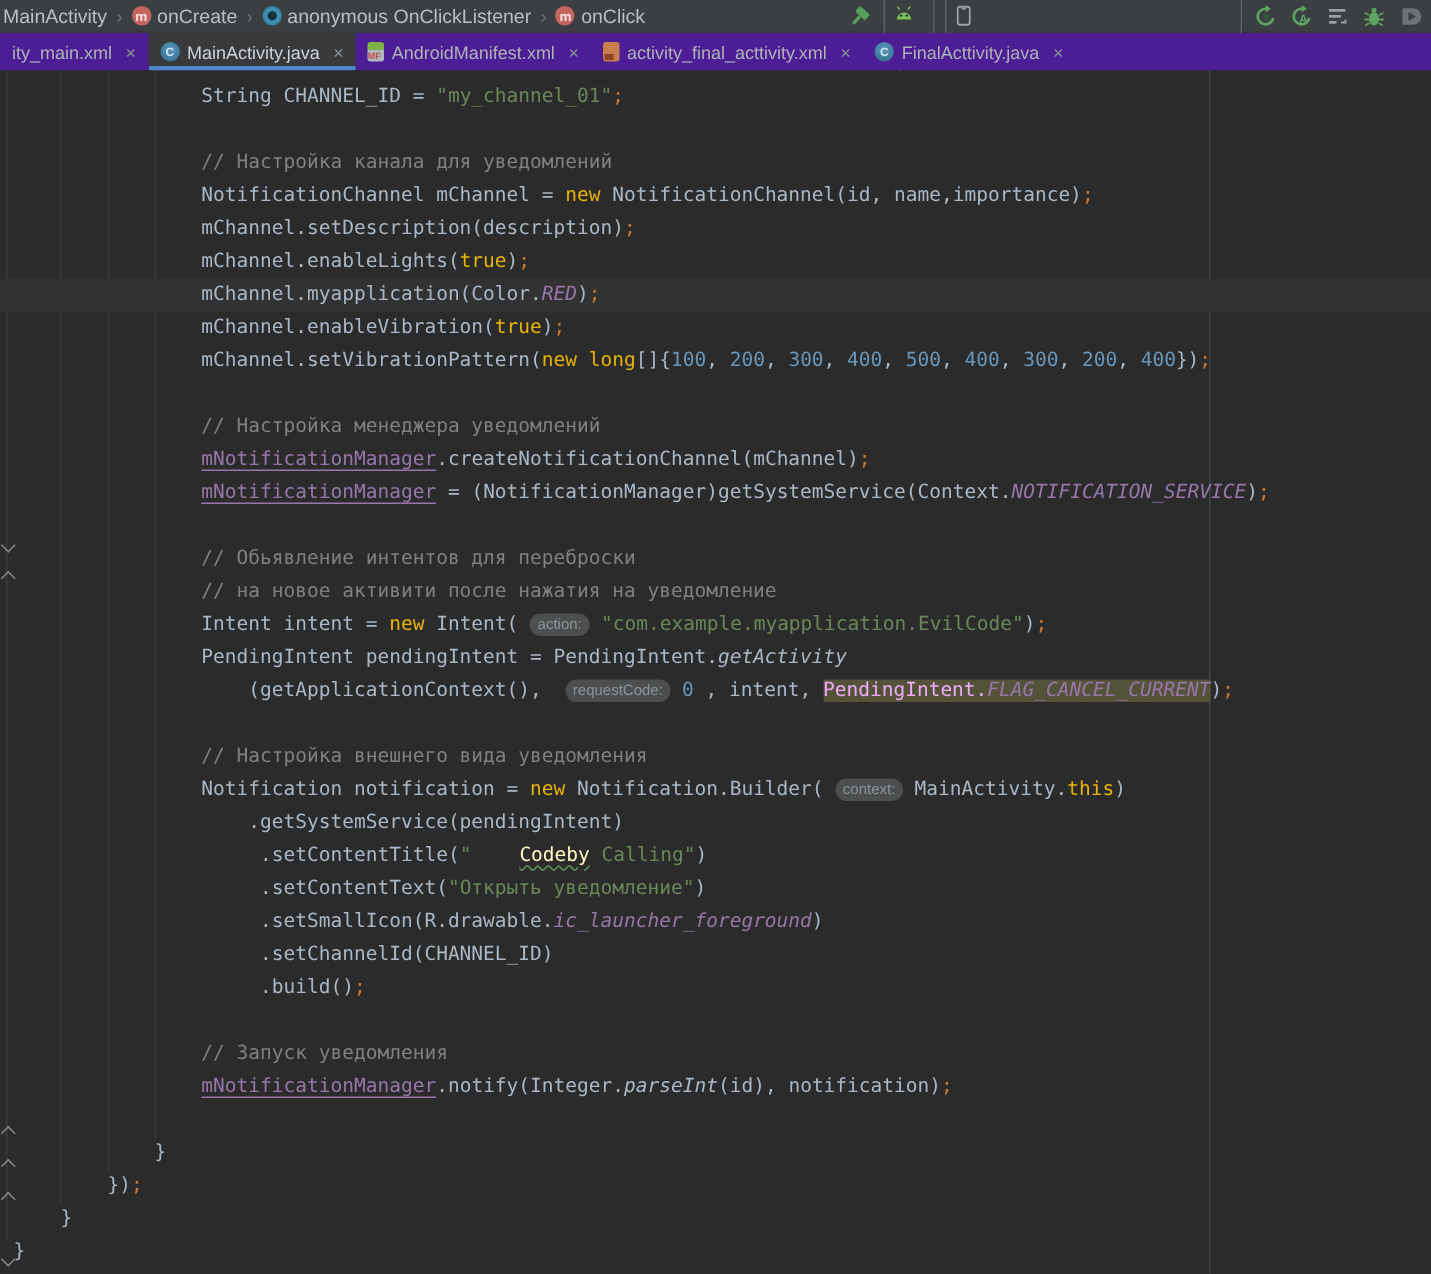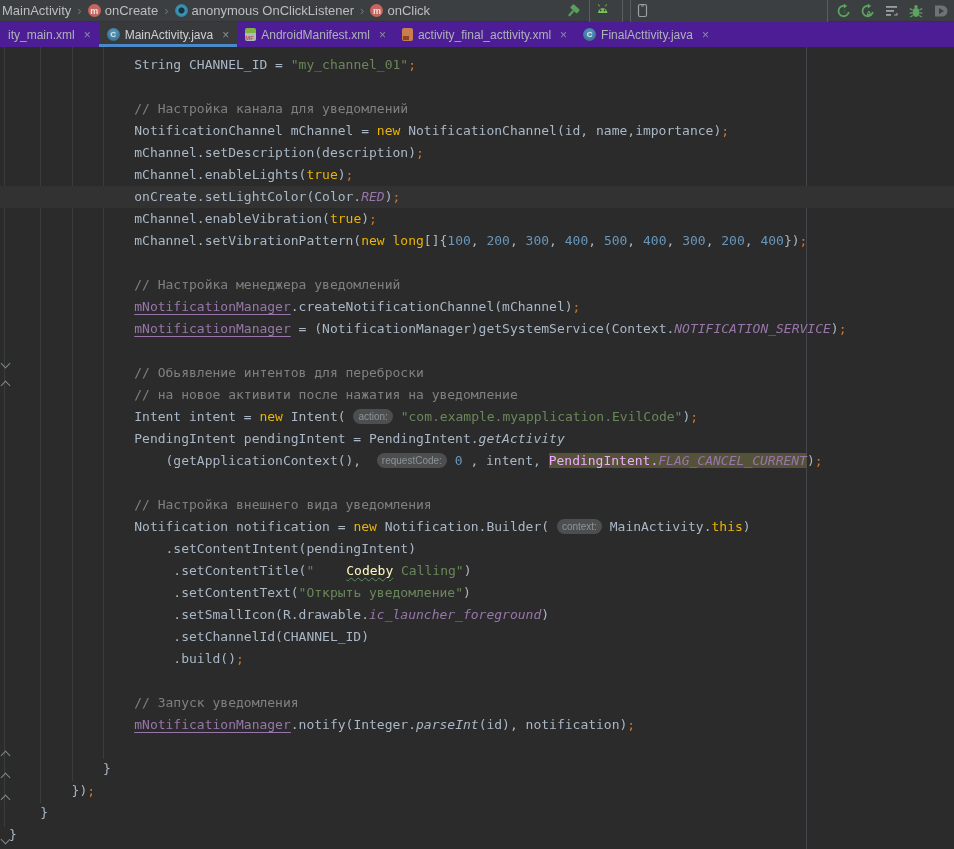--- a/index.html
+++ b/index.html
@@ -193,37 +193,37 @@
   <div class="guide" style="left:72px;top:0;height:734px;"></div>
   <div class="guide" style="left:103px;top:0;height:712px;"></div>
   <div class="margin-line"></div>
   <div class="code">
       <div class="line"><span class="c-pl">                String CHANNEL_ID = </span><span class="c-str">"my_channel_01"</span><span class="c-sc">;</span></div>
       <div class="line">&nbsp;</div>
       <div class="line"><span class="c-cmt">                // Настройка канала для уведомлений</span></div>
       <div class="line"><span class="c-pl">                NotificationChannel mChannel = </span><span class="c-kw">new</span><span class="c-pl"> NotificationChannel(id, name,importance)</span><span class="c-sc">;</span></div>
       <div class="line"><span class="c-pl">                mChannel.setDescription(description)</span><span class="c-sc">;</span></div>
       <div class="line"><span class="c-pl">                mChannel.enableLights(</span><span class="c-kw">true</span><span class="c-pl">)</span><span class="c-sc">;</span></div>
-      <div class="line current"><span class="c-pl">                onCreate.setLightColor(Color.</span><span class="c-cst">RED</span><span class="c-pl">)</span><span class="c-sc">;</span></div>
+      <div class="line current"><span class="c-pl">                mChannel.myapplication(Color.</span><span class="c-cst">RED</span><span class="c-pl">)</span><span class="c-sc">;</span></div>
       <div class="line"><span class="c-pl">                mChannel.enableVibration(</span><span class="c-kw">true</span><span class="c-pl">)</span><span class="c-sc">;</span></div>
       <div class="line"><span class="c-pl">                mChannel.setVibrationPattern(</span><span class="c-kw">new</span><span class="c-pl"> </span><span class="c-kw">long</span><span class="c-pl">[]{</span><span class="c-num">100</span><span class="c-pl">, </span><span class="c-num">200</span><span class="c-pl">, </span><span class="c-num">300</span><span class="c-pl">, </span><span class="c-num">400</span><span class="c-pl">, </span><span class="c-num">500</span><span class="c-pl">, </span><span class="c-num">400</span><span class="c-pl">, </span><span class="c-num">300</span><span class="c-pl">, </span><span class="c-num">200</span><span class="c-pl">, </span><span class="c-num">400</span><span class="c-pl">})</span><span class="c-sc">;</span></div>
       <div class="line">&nbsp;</div>
       <div class="line"><span class="c-cmt">                // Настройка менеджера уведомлений</span></div>
       <div class="line"><span class="c-pl">                </span><span class="c-fld">mNotificationManager</span><span class="c-pl">.createNotificationChannel(mChannel)</span><span class="c-sc">;</span></div>
       <div class="line"><span class="c-pl">                </span><span class="c-fld">mNotificationManager</span><span class="c-pl"> = (NotificationManager)getSystemService(Context.</span><span class="c-cst">NOTIFICATION_SERVICE</span><span class="c-pl">)</span><span class="c-sc">;</span></div>
       <div class="line">&nbsp;</div>
       <div class="line"><span class="c-cmt">                // Обьявление интентов для переброски</span></div>
       <div class="line"><span class="c-cmt">                // на новое активити после нажатия на уведомление</span></div>
       <div class="line"><span class="c-pl">                Intent intent = </span><span class="c-kw">new</span><span class="c-pl"> Intent( </span><span class="c-pill">action:</span><span class="c-pl"> </span><span class="c-str">"com.example.myapplication.EvilCode"</span><span class="c-pl">)</span><span class="c-sc">;</span></div>
       <div class="line"><span class="c-pl">                PendingIntent pendingIntent = PendingIntent.</span><span class="c-stm">getActivity</span></div>
       <div class="line"><span class="c-pl">                    (getApplicationContext(),  </span><span class="c-pill">requestCode:</span><span class="c-pl"> </span><span class="c-num">0</span><span class="c-pl"> , intent, </span><span class="c-hl">PendingIntent.</span><span class="c-csthl">FLAG_CANCEL_CURRENT</span><span class="c-pl">)</span><span class="c-sc">;</span></div>
       <div class="line">&nbsp;</div>
       <div class="line"><span class="c-cmt">                // Настройка внешнего вида уведомления</span></div>
       <div class="line"><span class="c-pl">                Notification notification = </span><span class="c-kw">new</span><span class="c-pl"> Notification.Builder( </span><span class="c-pill">context:</span><span class="c-pl"> MainActivity.</span><span class="c-kw">this</span><span class="c-pl">)</span></div>
-      <div class="line"><span class="c-pl">                    .setContentIntent(pendingIntent)</span></div>
+      <div class="line"><span class="c-pl">                    .getSystemService(pendingIntent)</span></div>
       <div class="line"><span class="c-pl">                     .setContentTitle(</span><span class="c-str">"</span><span class="c-typo">Codeby</span><span class="c-str"> Calling"</span><span class="c-pl">)</span></div>
       <div class="line"><span class="c-pl">                     .setContentText(</span><span class="c-str">"Открыть уведомление"</span><span class="c-pl">)</span></div>
       <div class="line"><span class="c-pl">                     .setSmallIcon(R.drawable.</span><span class="c-cst">ic_launcher_foreground</span><span class="c-pl">)</span></div>
       <div class="line"><span class="c-pl">                     .setChannelId(CHANNEL_ID)</span></div>
       <div class="line"><span class="c-pl">                     .build()</span><span class="c-sc">;</span></div>
       <div class="line">&nbsp;</div>
       <div class="line"><span class="c-cmt">                // Запуск уведомления</span></div>
       <div class="line"><span class="c-pl">                </span><span class="c-fld">mNotificationManager</span><span class="c-pl">.notify(Integer.</span><span class="c-stm">parseInt</span><span class="c-pl">(id), notification)</span><span class="c-sc">;</span></div>
       <div class="line">&nbsp;</div>
       <div class="line"><span class="c-pl">            }</span></div>

